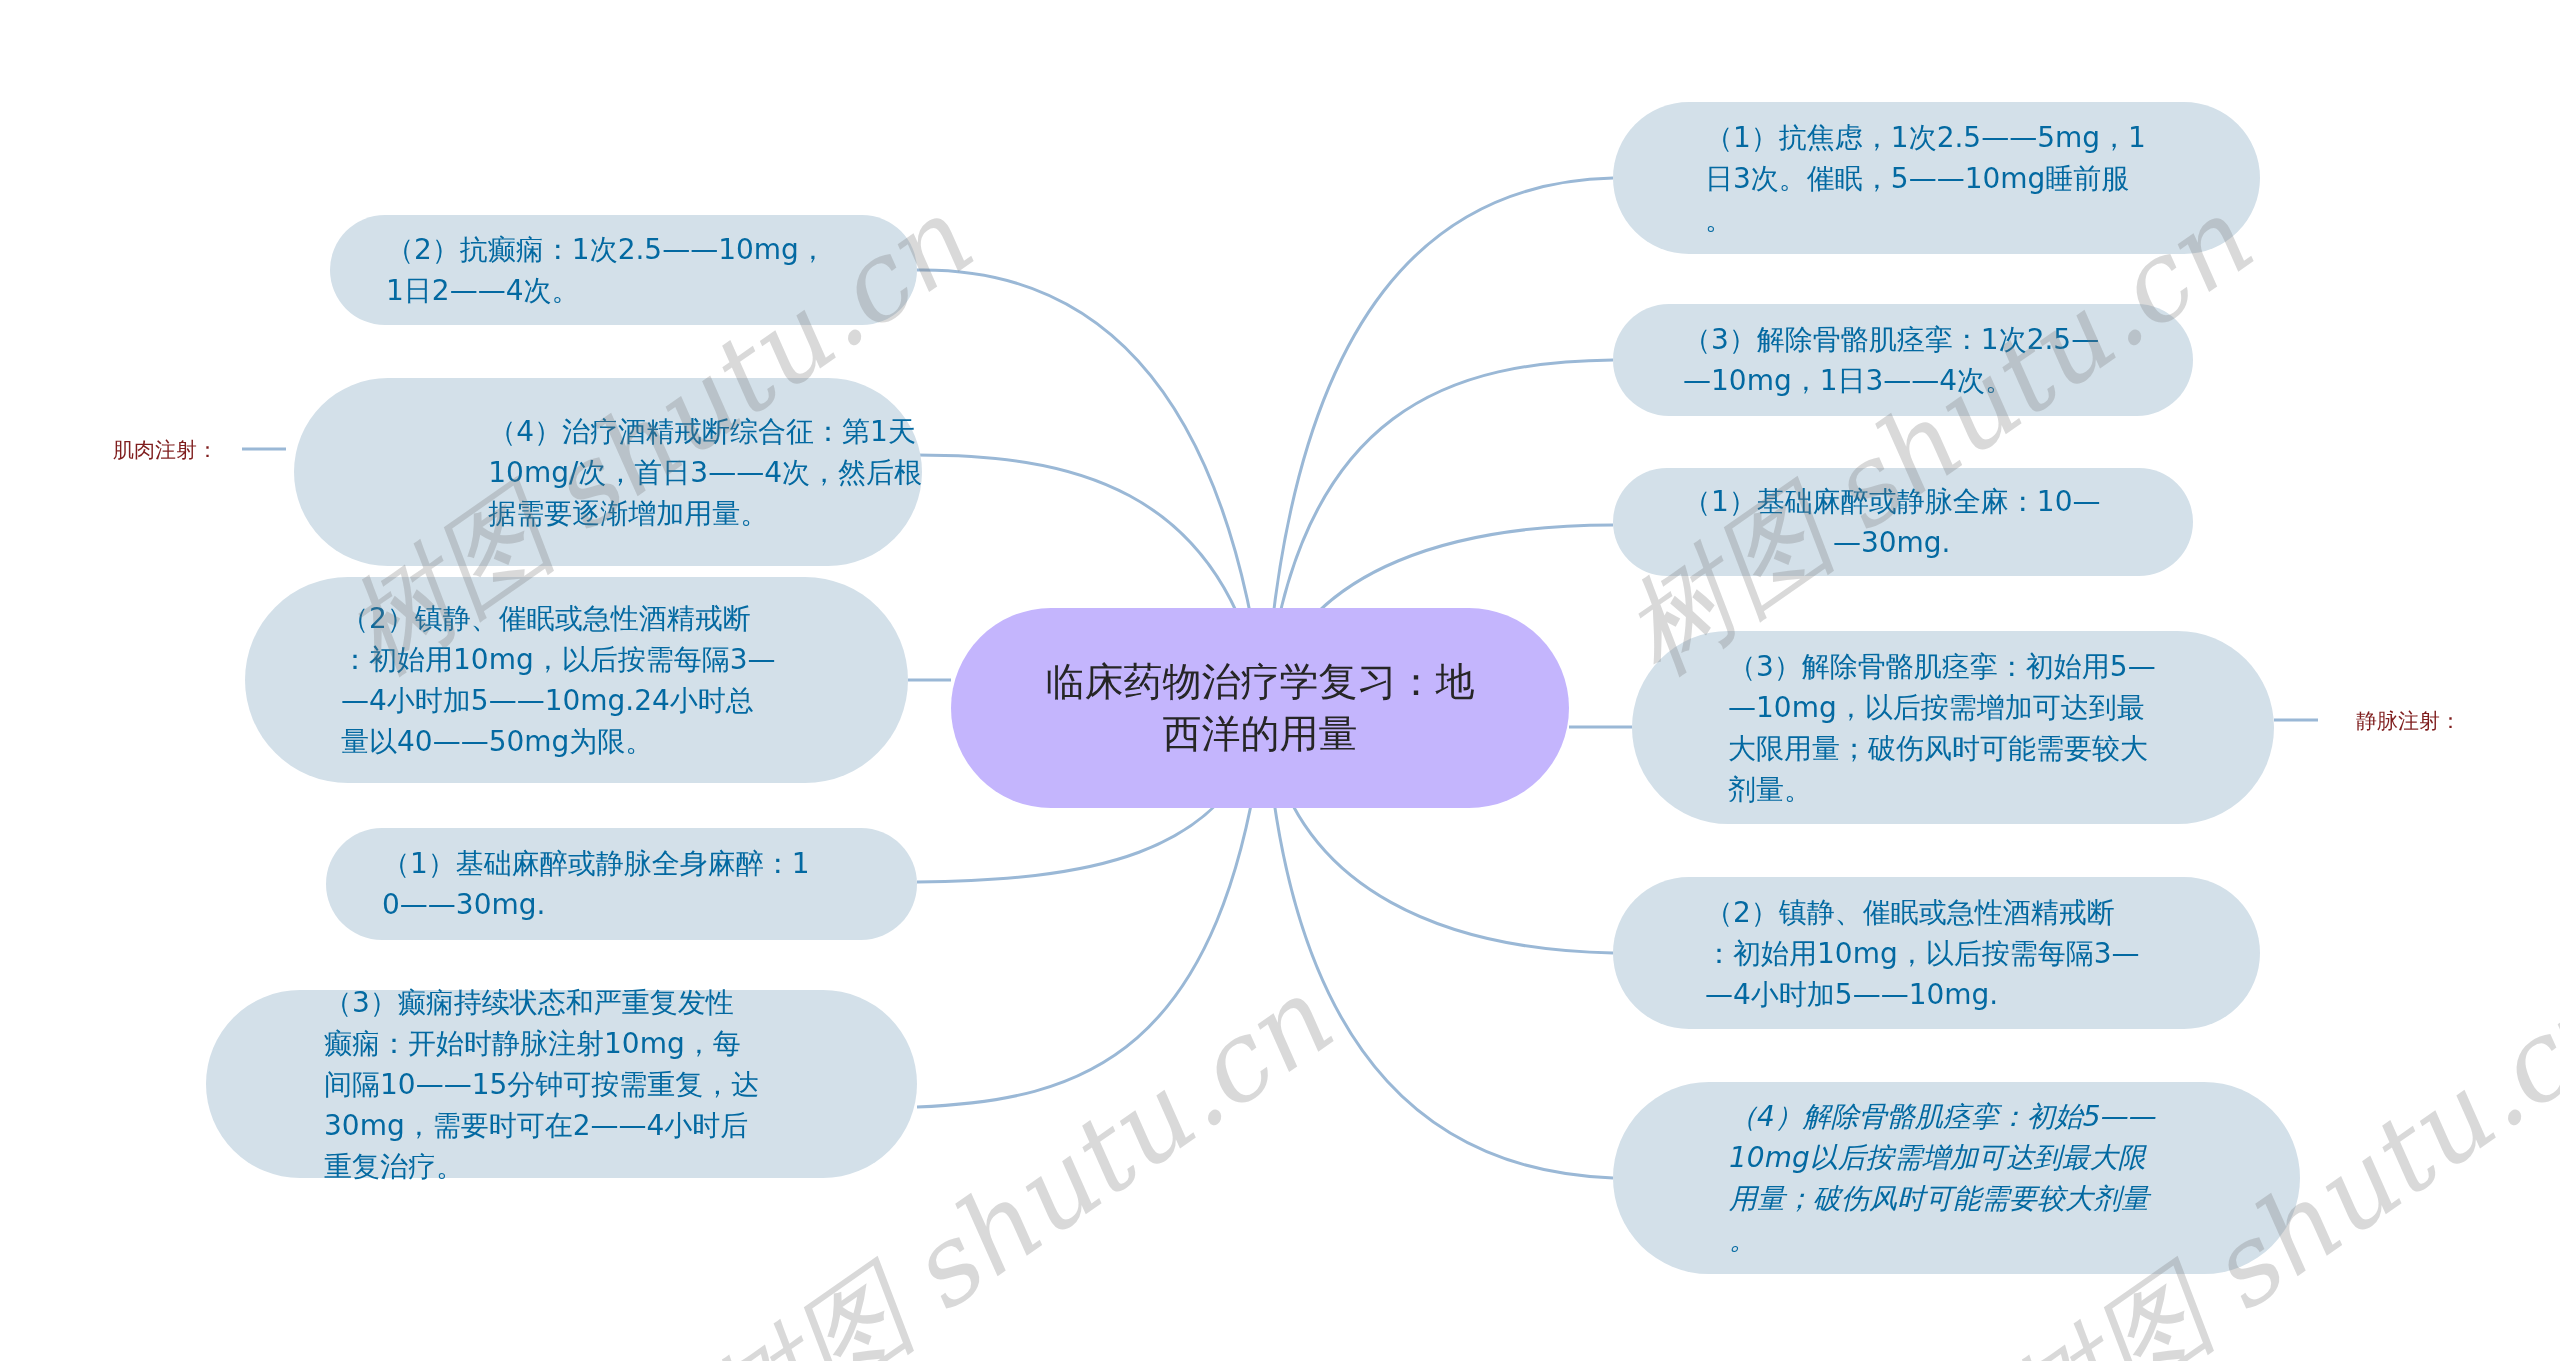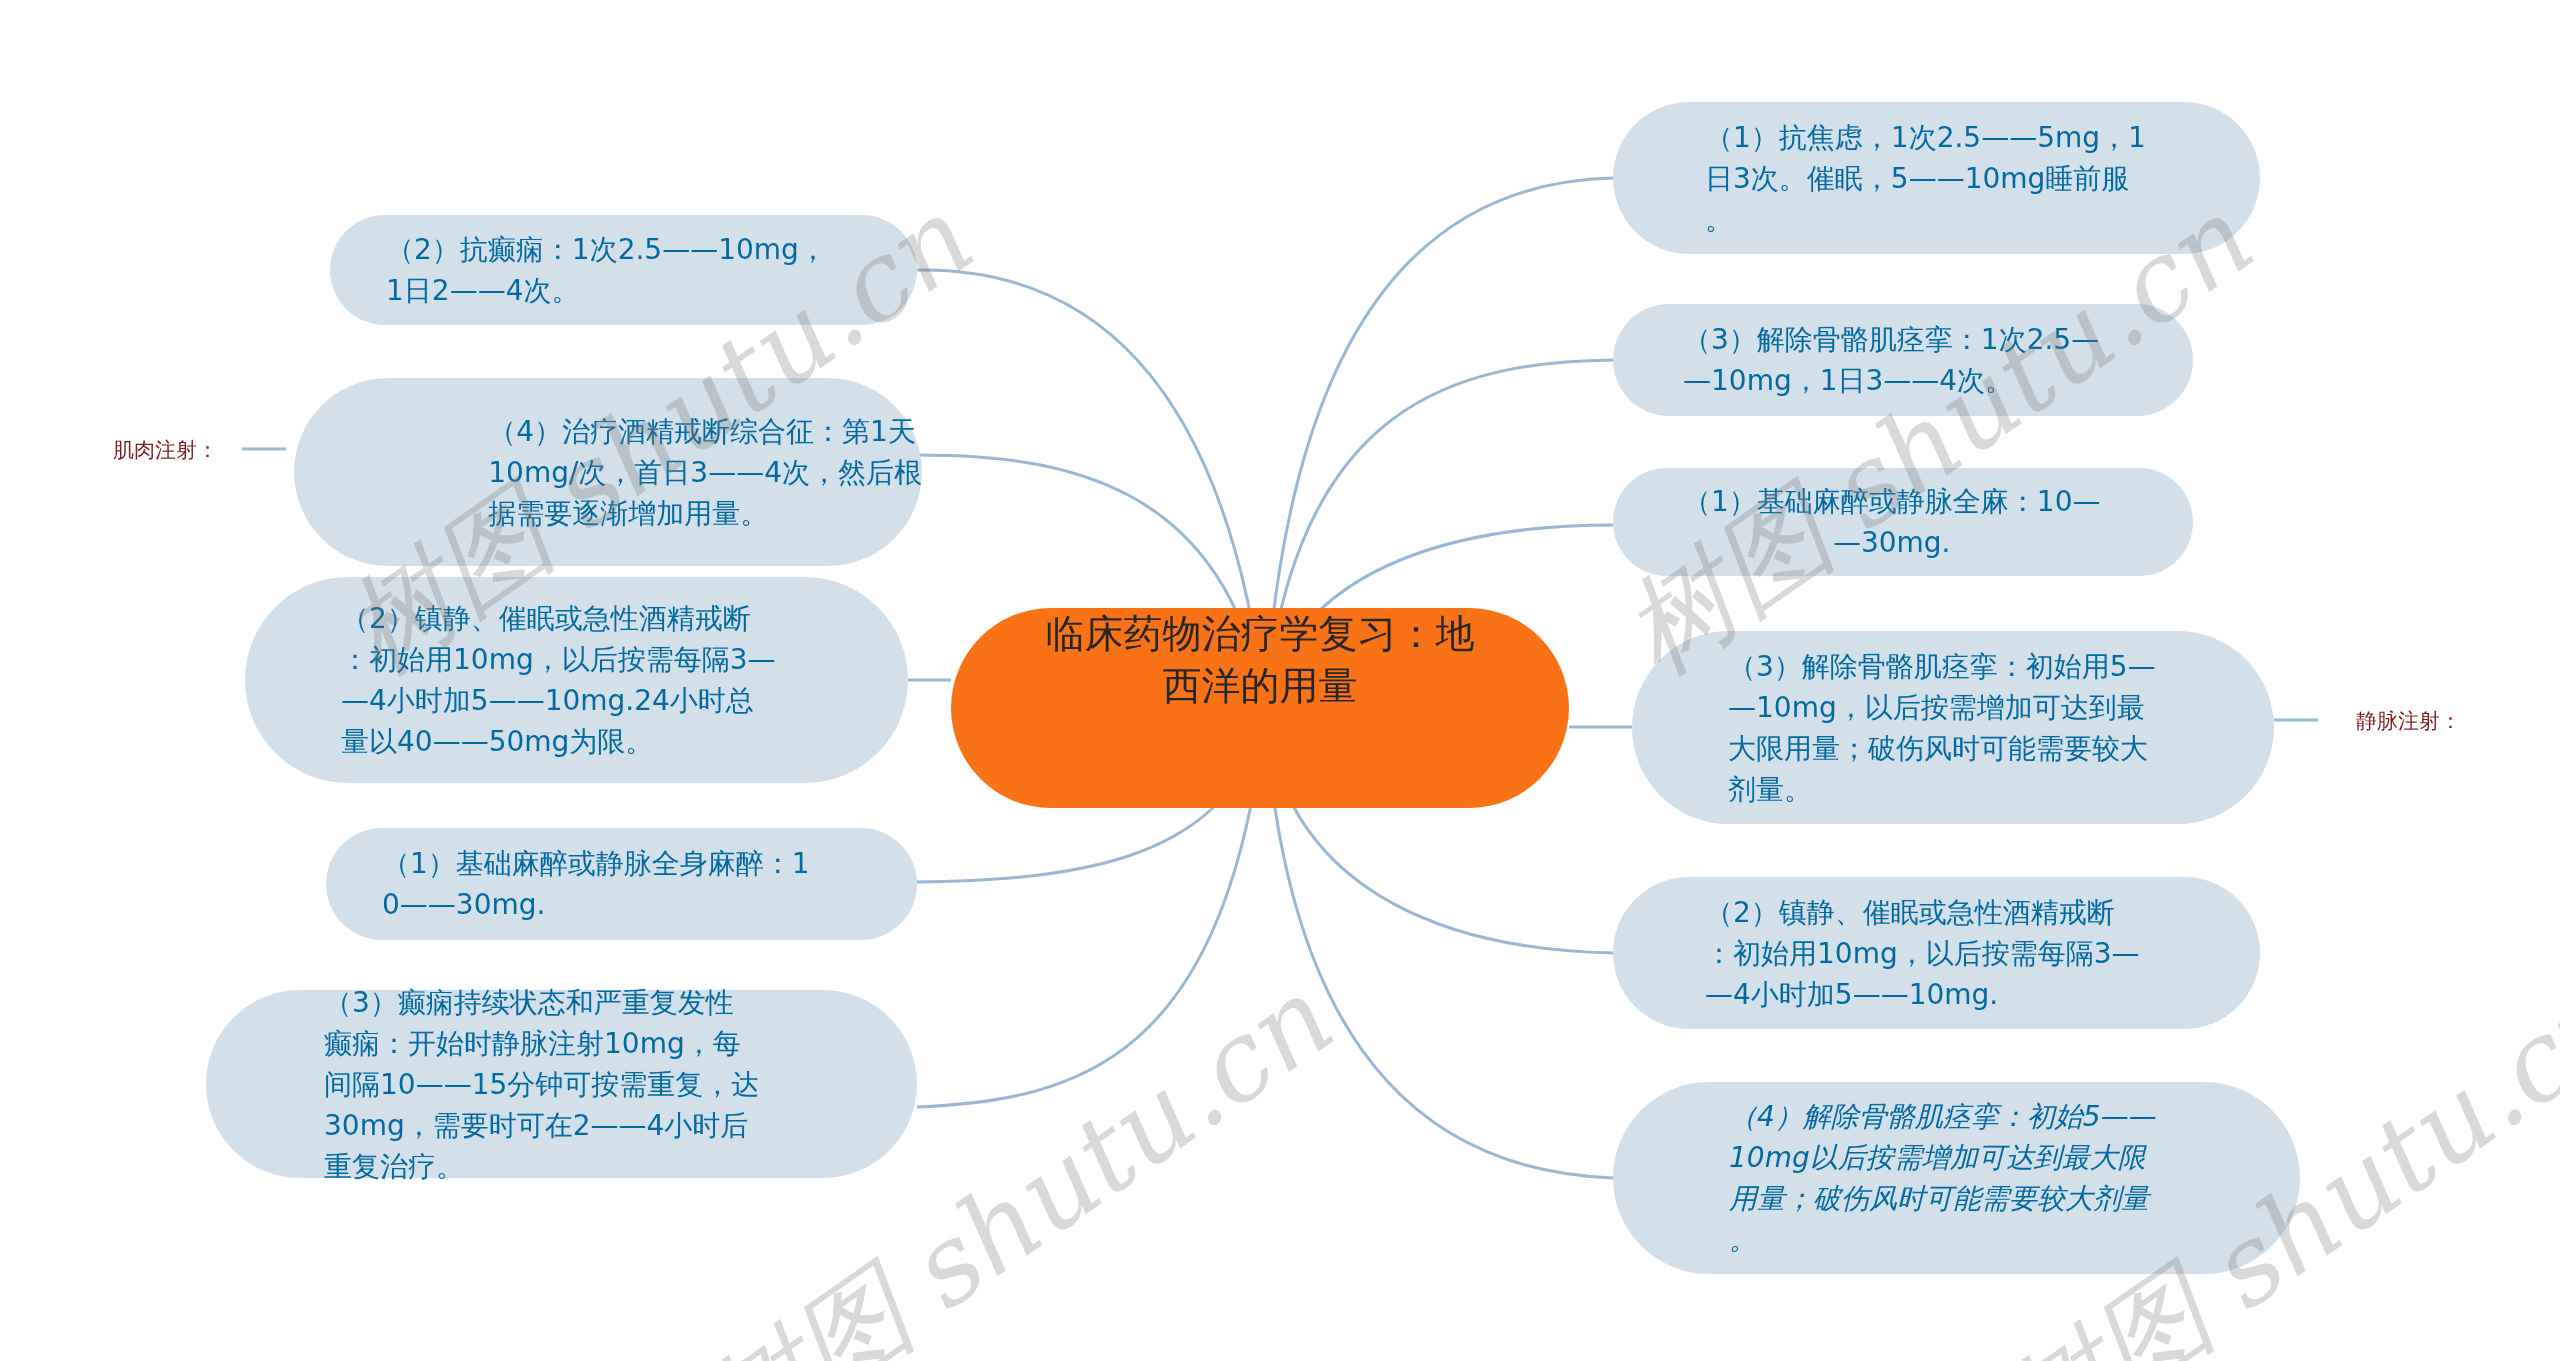--- a/index.html
+++ b/index.html
@@ -2,22 +2,22 @@
 <html><head>
 <meta charset="utf-8">
 <style>
   html, body { margin: 0; padding: 0; background: #ffffff; }
   body { width: 2560px; height: 1361px; position: relative; overflow: hidden;
          font-family: "DejaVu Sans", "Liberation Sans", sans-serif; color: #222222; }
   #edges { position: absolute; left: 0; top: 0; width: 2560px; height: 1361px; z-index: 1; }
   .node { position: absolute; box-sizing: border-box; background: #d3e0e9;
           border-radius: 999px; z-index: 2; display: flex; align-items: center; }
   .node .text { font-size: 28px; line-height: 41px; white-space: pre-line; color: #0369a1; }
-  .root { position: absolute; box-sizing: border-box; background: #f97316;
-          border-radius: 999px; z-index: 3; display: flex; justify-content: center;
+  .root { position: absolute; box-sizing: border-box; background: #c4b5fd;
+          border-radius: 999px; z-index: 3; display: flex; align-items: center; justify-content: center;
           text-align: center; }
   .root .text { font-size: 39px; line-height: 52px; color: #262626; white-space: pre-line; }
   .label { position: absolute; font-size: 21px; color: #7f1d1d; z-index: 2; white-space: nowrap; }
   .watermark { position: absolute; font-family: "DejaVu Serif", "Liberation Serif", serif;
                font-style: italic; font-size: 110px; color: rgba(120,120,120,0.28);
                transform: rotate(-35deg); transform-origin: left bottom; z-index: 4;
                white-space: nowrap; pointer-events: none; }
 </style>
 </head>
 <body>

